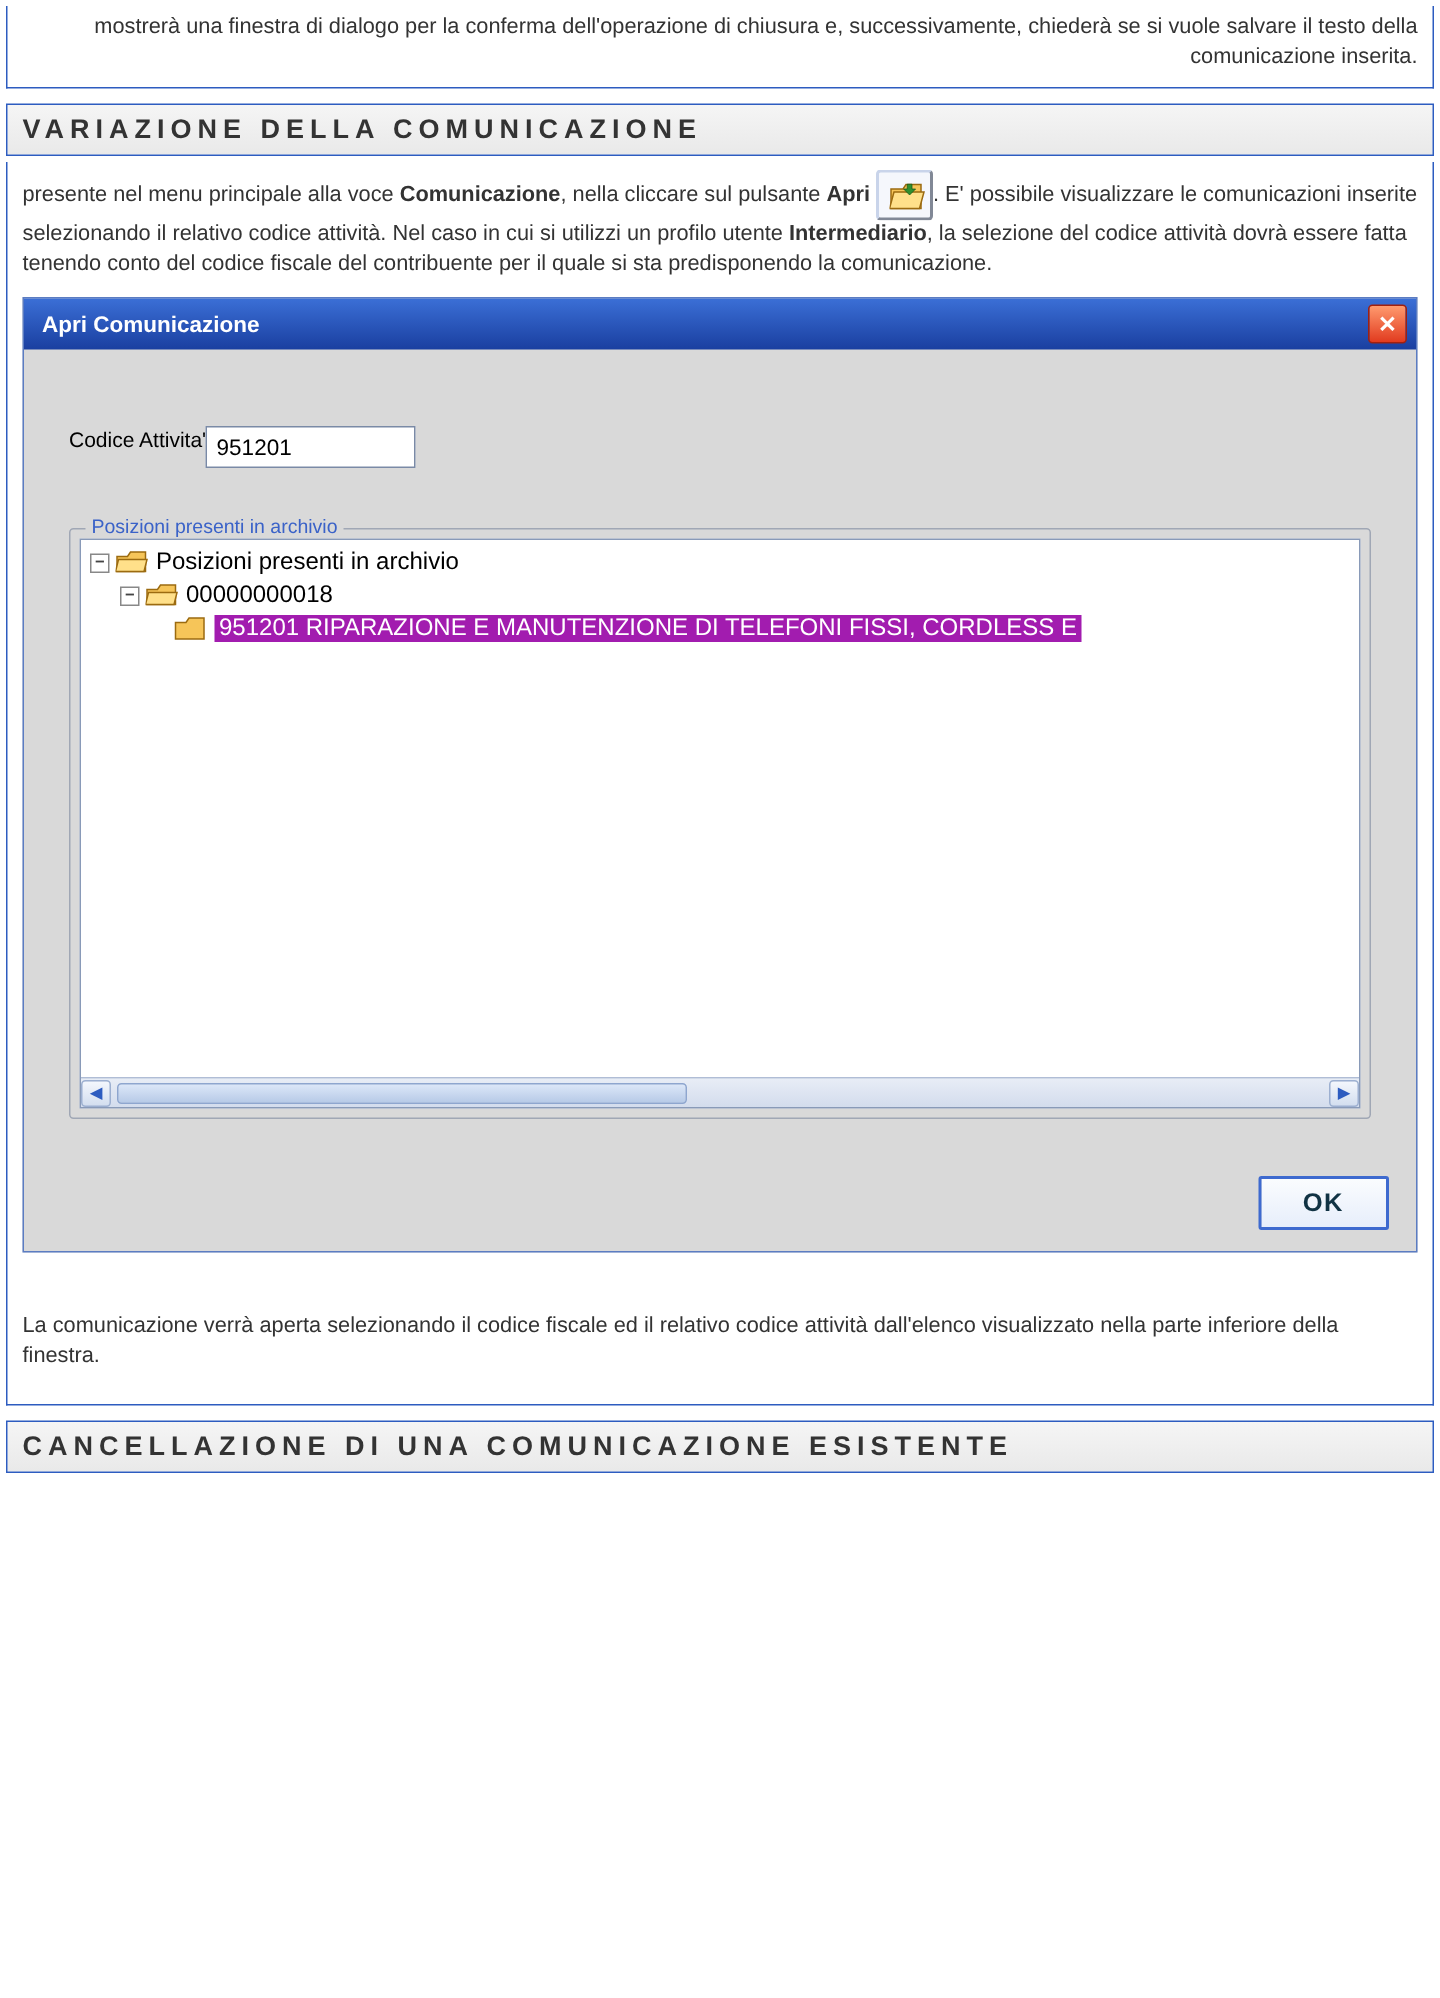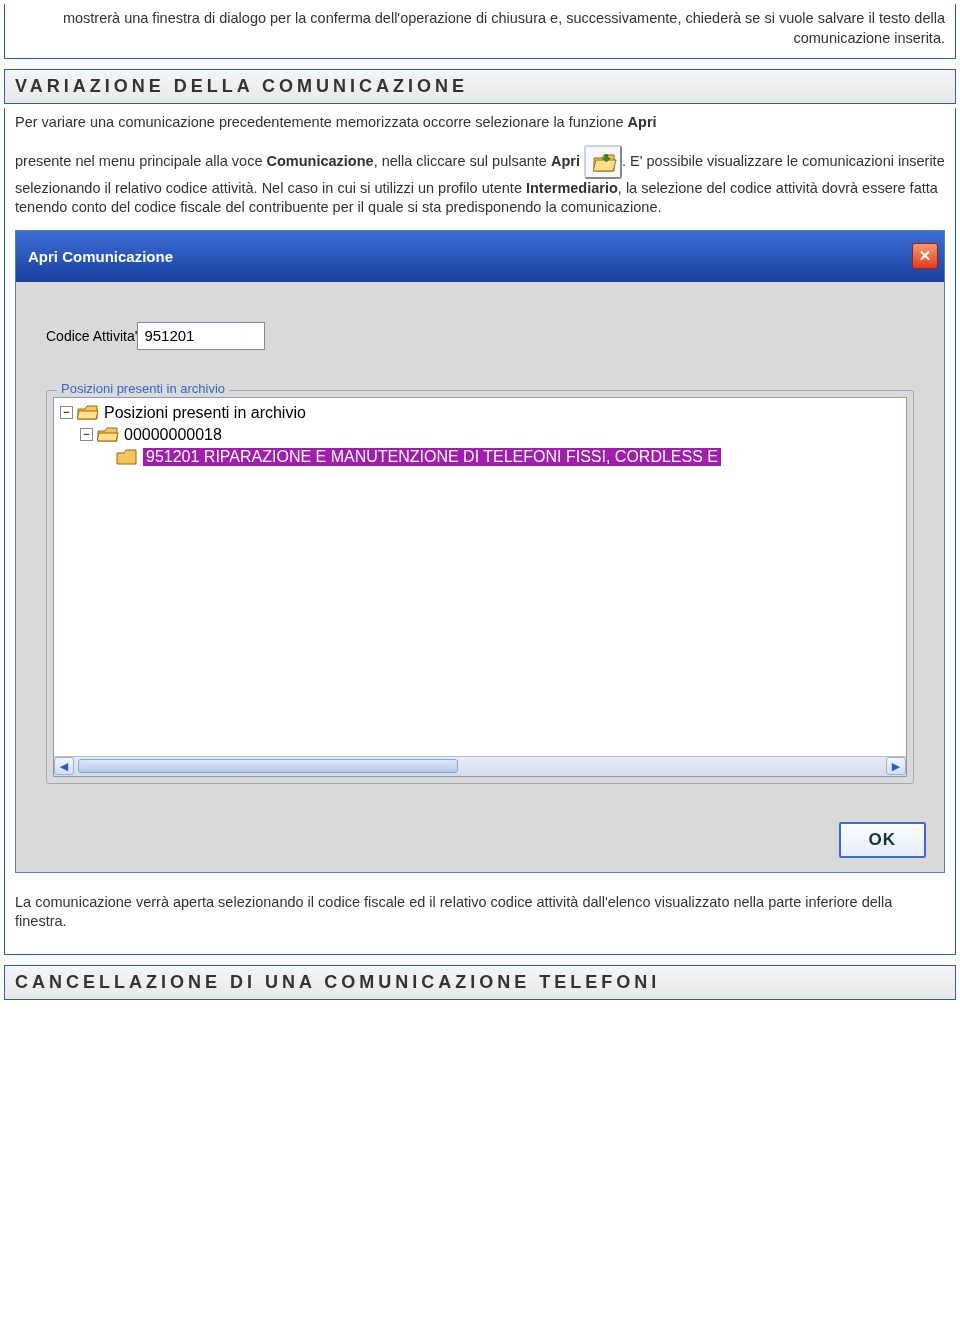--- a/index.html
+++ b/index.html
@@ -5,27 +5,27 @@
   * { box-sizing: border-box; margin: 0; padding: 0; }
   body { font-family: Verdana, Geneva, sans-serif; font-size: 14px; color: #333; background: #fff; width: 960px; }
   .panel { border: 1px solid #2d5cc0; margin: 4px 4px 10px 4px; padding: 5px 10px 10px 10px; }
   .intro-text { font-size: 14.5px; line-height: 1.35; text-align: right; }
   .section-header { background: linear-gradient(#f5f5f5,#e9e9e9); border: 1px solid #2d5cc0; margin: 0 4px; padding: 6px 10px; font-size: 18px; font-weight: bold; letter-spacing: 4px; color: #333; }
   .body-text { font-size: 14.5px; line-height: 1.35; margin-bottom: 12px; }
   .bold { font-weight: bold; }
   .folder-icon-btn { display: inline-block; vertical-align: middle; width: 38px; height: 34px; border: 2px outset #c9d4ea; background: #f5f7fc; position: relative; border-radius: 3px; }
   .folder-icon-btn svg { position: absolute; top: 5px; left: 7px; }
   .dialog { margin: 0 0 20px 0; border: 1px solid #5b7cc2; background: #d9d9d9; }
-  .titlebar { display: flex; justify-content: space-between; align-items: center; height: 51px; background: linear-gradient(#3b6fd6,#1a3fa0); padding: 0 6px; }
+  .titlebar { display: flex; justify-content: space-between; align-items: center; height: 34px; background: linear-gradient(#3b6fd6,#1a3fa0); padding: 0 6px; }
   .titlebar-text { color: #fff; font-weight: bold; font-size: 15px; padding-left: 6px; }
   .close-btn { width: 26px; height: 26px; background: linear-gradient(#ff9a6e,#e13b1f); border: 1px solid #a02010; border-radius: 3px; color: #fff; font-weight: bold; font-size: 15px; display: flex; align-items: center; justify-content: center; cursor: pointer; }
   .dialog-body { padding: 40px 30px 24px 30px; }
   .field-row { display: flex; align-items: center; margin-bottom: 40px; }
   .field-label { font-size: 14px; font-family: Tahoma, sans-serif; color: #000; white-space: nowrap; }
-  .field-input { width: 128px; height: 28px; border: 1px solid #7a8aa6; padding: 2px 6px; font-size: 15px; font-family: Tahoma, sans-serif; background: #fff; }
+  .field-input { width: 140px; height: 28px; border: 1px solid #7a8aa6; padding: 2px 6px; font-size: 15px; font-family: Tahoma, sans-serif; background: #fff; margin-top: 11px; }
   .groupbox { position: relative; border: 1px solid #a0a7b5; border-radius: 3px; padding: 6px; margin-top: 26px; }
   .groupbox-legend { position: absolute; top: -10px; left: 10px; background: #d9d9d9; padding: 0 4px; font-size: 13px; font-family: Tahoma, sans-serif; color: #3a62c8; }
   .tree { background: #fff; border: 1px solid #899ab8; height: 380px; overflow: hidden; padding: 4px 0 0 4px; font-family: Tahoma, sans-serif; font-size: 16px; color: #000; position: relative; }
   .tree-row { display: flex; align-items: center; height: 22px; white-space: nowrap; }
   .tree-row.l0 { padding-left: 2px; }
   .tree-row.l1 { padding-left: 22px; }
   .tree-row.l2 { padding-left: 58px; }
   .toggle { width: 13px; height: 13px; border: 1px solid #888; background: #fff; display: flex; align-items: center; justify-content: center; font-size: 11px; line-height: 1; color: #444; margin-right: 4px; font-weight: bold; cursor: pointer; }
   .folder-mini { width: 22px; height: 18px; margin-right: 5px; flex: 0 0 auto; }
   .tree-label { }
@@ -40,23 +40,20 @@
 </head>
 <body>
 
 <div class="panel" style="border-top:none;">
   <p class="intro-text">mostrerà una finestra di dialogo per la conferma dell'operazione di chiusura e, successivamente, chiederà se si vuole salvare il testo della comunicazione inserita.</p>
 </div>
 
 <div class="section-header">VARIAZIONE DELLA COMUNICAZIONE</div>
 
 <div class="panel" style="border-top:none;">
-  <p class="body-text">
-    <span>Per variare una comunicazione precedentemente memorizzata occorre selezionare la funzione </span><span class="bold">Apri</span>
-  </p>
 
   <p class="body-text">
     <span>presente nel menu principale alla voce </span><span class="bold">Comunicazione</span><span>, nella cliccare sul pulsante </span><span class="bold">Apri</span><span> </span><span class="folder-icon-btn">
       <svg width="24" height="22" viewBox="0 0 24 22">
         <path d="M1 6 h8 l2 -3 h10 v16 h-20 z" fill="#f6c559" stroke="#9c6b10" stroke-width="1"></path>
         <path d="M3 8 h20 l-3 11 h-20 z" fill="#ffe08a" stroke="#9c6b10" stroke-width="1"></path>
         <path d="M16 6 v4 h-3 l5 5 5 -5 h-3 v-4 z" transform="translate(-1,-2) scale(0.8)" fill="#2f8f2f" stroke="#155515" stroke-width="0.6"></path>
       </svg>
     </span><span>. E' possibile visualizzare le comunicazioni inserite selezionando il relativo codice attività. Nel caso in cui si utilizzi un profilo utente </span><span class="bold">Intermediario</span><span>, la selezione del codice attività dovrà essere fatta tenendo conto del codice fiscale del contribuente per il quale si sta predisponendo la comunicazione.</span>
   </p>
@@ -112,16 +109,16 @@
               </div>
           </div>
         </div>
       </div>
     </div>
     <div class="dlg-buttons">
       <button class="dlg-btn">OK</button>
     </div>
   </div>
 
-  <p class="body-text" style="margin-top:20px;">La comunicazione verrà aperta selezionando il codice fiscale ed il relativo codice attività dall'elenco visualizzato nella parte inferiore della finestra.</p>
+  <p class="body-text" style="margin-top:40px;">La comunicazione verrà aperta selezionando il codice fiscale ed il relativo codice attività dall'elenco visualizzato nella parte inferiore della finestra.</p>
 </div>
 
-<div class="section-header">CANCELLAZIONE DI UNA COMUNICAZIONE TELEFONI</div>
+<div class="section-header">CANCELLAZIONE DI UNA COMUNICAZIONE ESISTENTE</div>
 
 </body></html>

